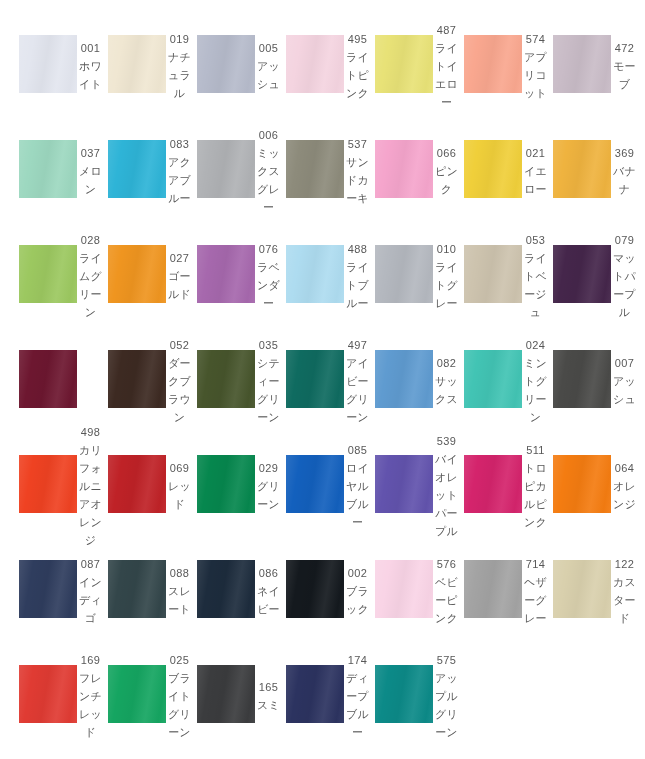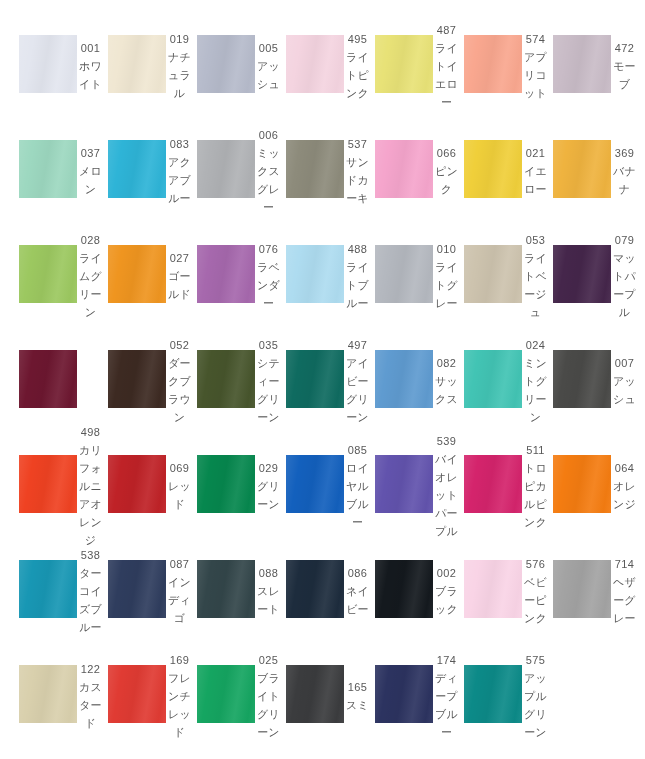--- a/index.html
+++ b/index.html
@@ -203,24 +203,20 @@
     </div>
     <div class="swatch-cell">
       <div class="swatch-chip" style="background-color: rgb(212, 36, 108);"></div>
       <div class="swatch-label"><span class="code">511</span> <span>トロピカルピンク</span></div>
     </div>
     <div class="swatch-cell">
       <div class="swatch-chip" style="background-color: rgb(244, 124, 17);"></div>
       <div class="swatch-label"><span class="code">064</span> <span>オレンジ</span></div>
     </div>
     <div class="swatch-cell">
-      <div class="swatch-chip" style="background-color: rgb(24, 151, 180);"></div>
-      <div class="swatch-label"><span class="code">538</span> <span>ターコイズブルー</span></div>
-    </div>
-    <div class="swatch-cell">
       <div class="swatch-chip" style="background-color: rgb(47, 61, 94);"></div>
       <div class="swatch-label"><span class="code">087</span> <span>インディゴ</span></div>
     </div>
     <div class="swatch-cell">
       <div class="swatch-chip" style="background-color: rgb(51, 70, 74);"></div>
       <div class="swatch-label"><span class="code">088</span> <span>スレート</span></div>
     </div>
     <div class="swatch-cell">
       <div class="swatch-chip" style="background-color: rgb(29, 44, 61);"></div>
       <div class="swatch-label"><span class="code">086</span> <span>ネイビー</span></div>

